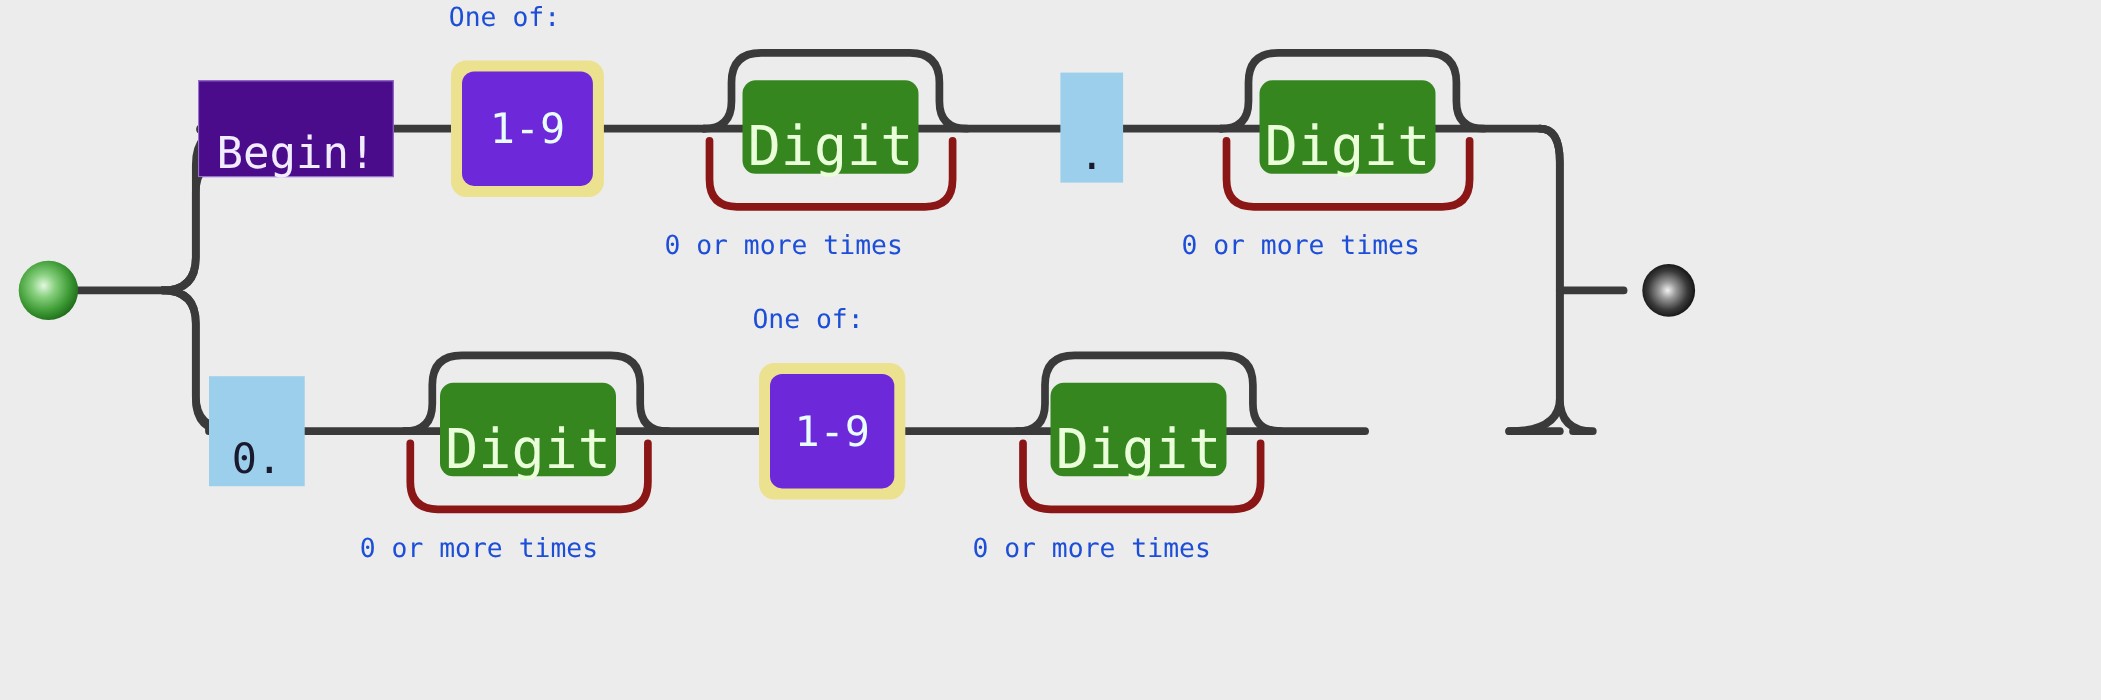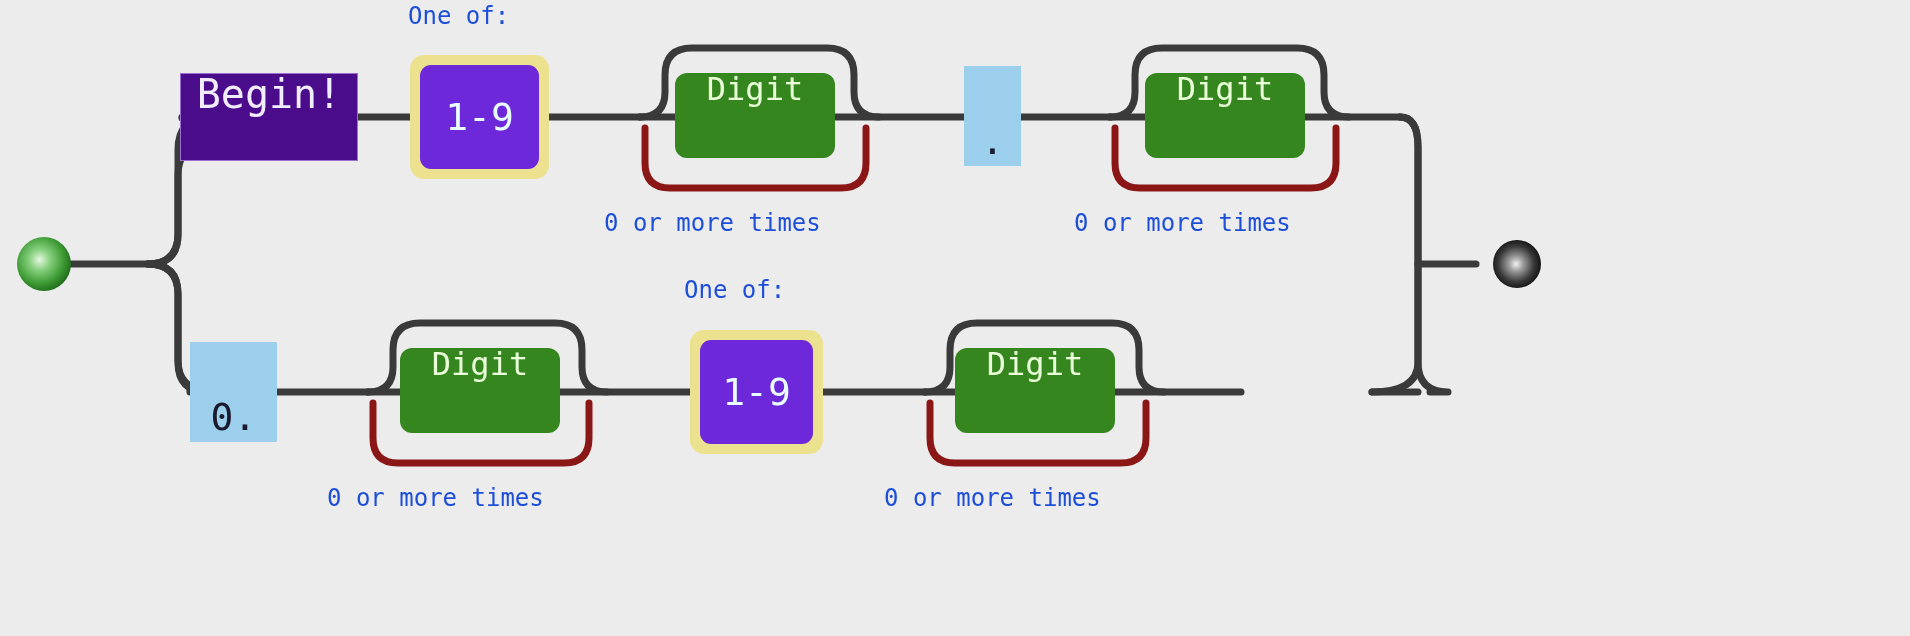--- a/index.html
+++ b/index.html
@@ -17,21 +17,21 @@
   }
   #rail-svg {
     position: absolute;
     left: 0; top: 0;
     width: 1910px;
     height: 636px;
   }
   .node {
     position: absolute;
     display: flex;
-    align-items: flex-start;
+    align-items: flex-end;
     justify-content: center;
     box-sizing: border-box;
     font-family: "DejaVu Sans Mono", "Liberation Mono", monospace;
     white-space: nowrap;
     line-height: 1;
   }
   .node-terminal-purple {
     background: #4b0c8c;
     color: #f2ecff;
     font-size: 40px;
@@ -49,21 +49,21 @@
     border-radius: 11px;
     display: flex;
     align-items: center;
     justify-content: center;
     color: #e8fdff;
     font-size: 38px;
   }
   .node-nonterm-green {
     background: #36861f;
     color: #eaffd9;
-    font-size: 32px;
+    font-size: 50px;
     border-radius: 12px;
   }
   .node-literal-blue {
     background: #9ccfec;
     color: #1a1a2e;
     font-size: 38px;
   }
   .caption {
     position: absolute;
     color: #1d4ed8;

